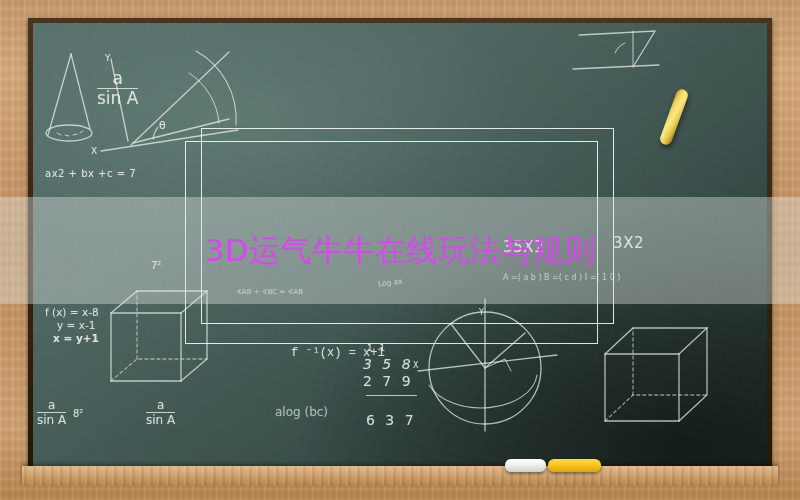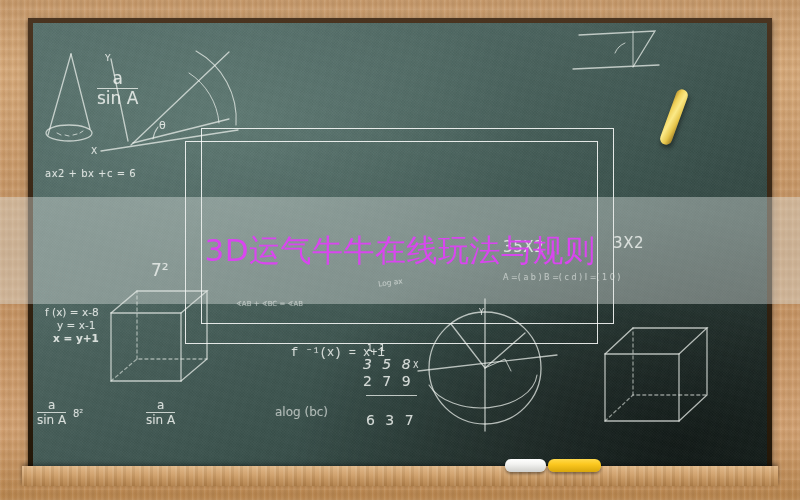--- a/index.html
+++ b/index.html
@@ -227,41 +227,41 @@
 
     <div class="chalk-text" style="left:64px; top:47px; font-size:17px;">
       <span class="frac">
         <span class="num">a</span>
         <span class="den">sin A</span>
       </span>
     </div>
     <div class="chalk-text" style="left:72px; top:30px; font-size:9px;">Y</div>
     <div class="chalk-text" style="left:58px; top:123px; font-size:9px;">X</div>
     <div class="chalk-text" style="left:126px; top:96px; font-size:11px;">θ</div>
-    <div class="chalk-text" style="left:12px; top:145px; font-size:10px; letter-spacing:0.5px;">ax2 + bx +c = 6</div>
+    <div class="chalk-text" style="left:12px; top:145px; font-size:10px; letter-spacing:0.5px;">ax2 + bx +c = 7</div>
 
     <div class="chalk-text" style="left:12px; top:283px; font-size:10.5px;">f (x)  =  x-8</div>
     <div class="chalk-text" style="left:24px; top:296px; font-size:10.5px;">y  =  x-1</div>
     <div class="chalk-text" style="left:20px; top:309px; font-size:10.5px;font-weight:bold;">x  =  y+1</div>
 
     <div class="chalk-text" style="left:4px; top:376px; font-size:12px;">
       <span class="frac">
         <span class="num">a</span>
         <span class="den">sin A</span>
       </span>
     </div>
     <div class="chalk-text" style="left:40px; top:385px; font-size:10px;">8²</div>
     <div class="chalk-text" style="left:113px; top:376px; font-size:12px;">
       <span class="frac">
         <span class="num">a</span>
         <span class="den">sin A</span>
       </span>
     </div>
-    <div class="chalk-text" style="left:118px; top:237px; font-size:17px;">7²</div>
-    <div class="chalk-text" style="left:203px; top:265px; font-size:7px; opacity:0.72;margin-top:12px;">∢AB + ∢BC = ∢AB</div>
+    <div class="chalk-text" style="left:118px; top:237px; font-size:10px;">7²</div>
+    <div class="chalk-text" style="left:203px; top:265px; font-size:7px; opacity:0.72;">∢AB + ∢BC = ∢AB</div>
     <div class="chalk-text" style="left:230px; top:382px; font-size:12px; opacity:0.75;margin-left:12px;">alog (bc)</div>
     <div class="chalk-text" style="left:258px; top:322px; font-size:12px;font-family:Liberation Mono, monospace;">f ⁻¹(x)  =  x+1</div>
     <div class="chalk-text" style="left:345px; top:255px; font-size:7.5px; opacity:0.7; transform:rotate(-7deg);">Log ax</div>
     <div class="chalk-text" style="left:470px; top:215px; font-size:15px; letter-spacing:0.6px;">35X2</div>
     <div class="chalk-text" style="left:580px; top:211px; font-size:15px; letter-spacing:0.6px;">3X2</div>
     <div class="chalk-text" style="left:470px; top:250px; font-size:8px; opacity:0.72;">A =( a b )  B =( c d )  I =( 1 0 )</div>
     <div class="chalk-text" style="left:446px; top:285px; font-size:8px;">Y</div>
     <div class="chalk-text" style="left:380px; top:338px; font-size:8px;">X</div>
 
     <div class="chalk-text" style="left:334px; top:320px; font-size:9px; letter-spacing:2px;">1 1</div>

